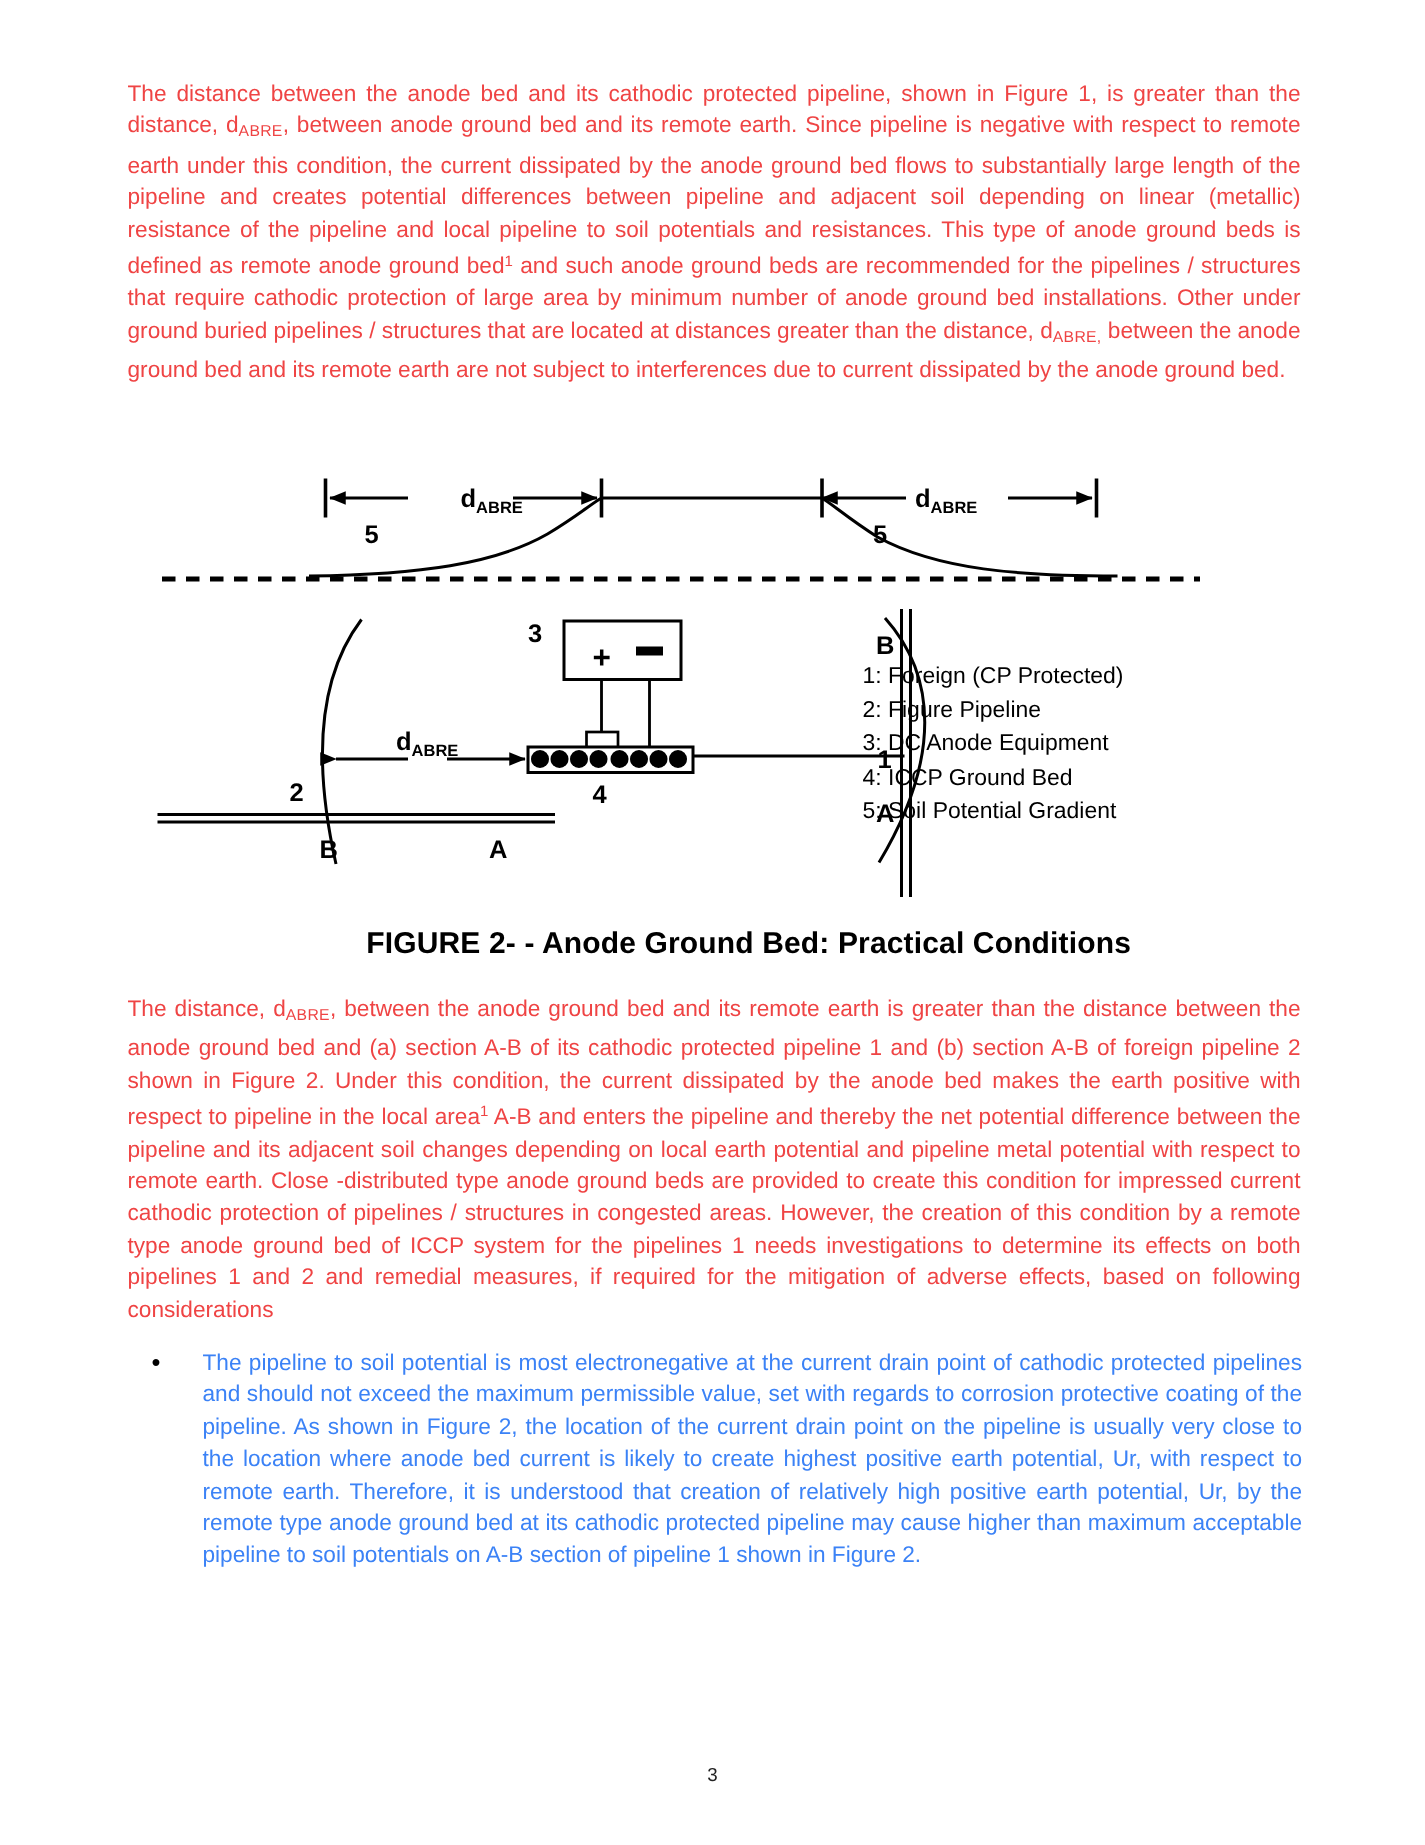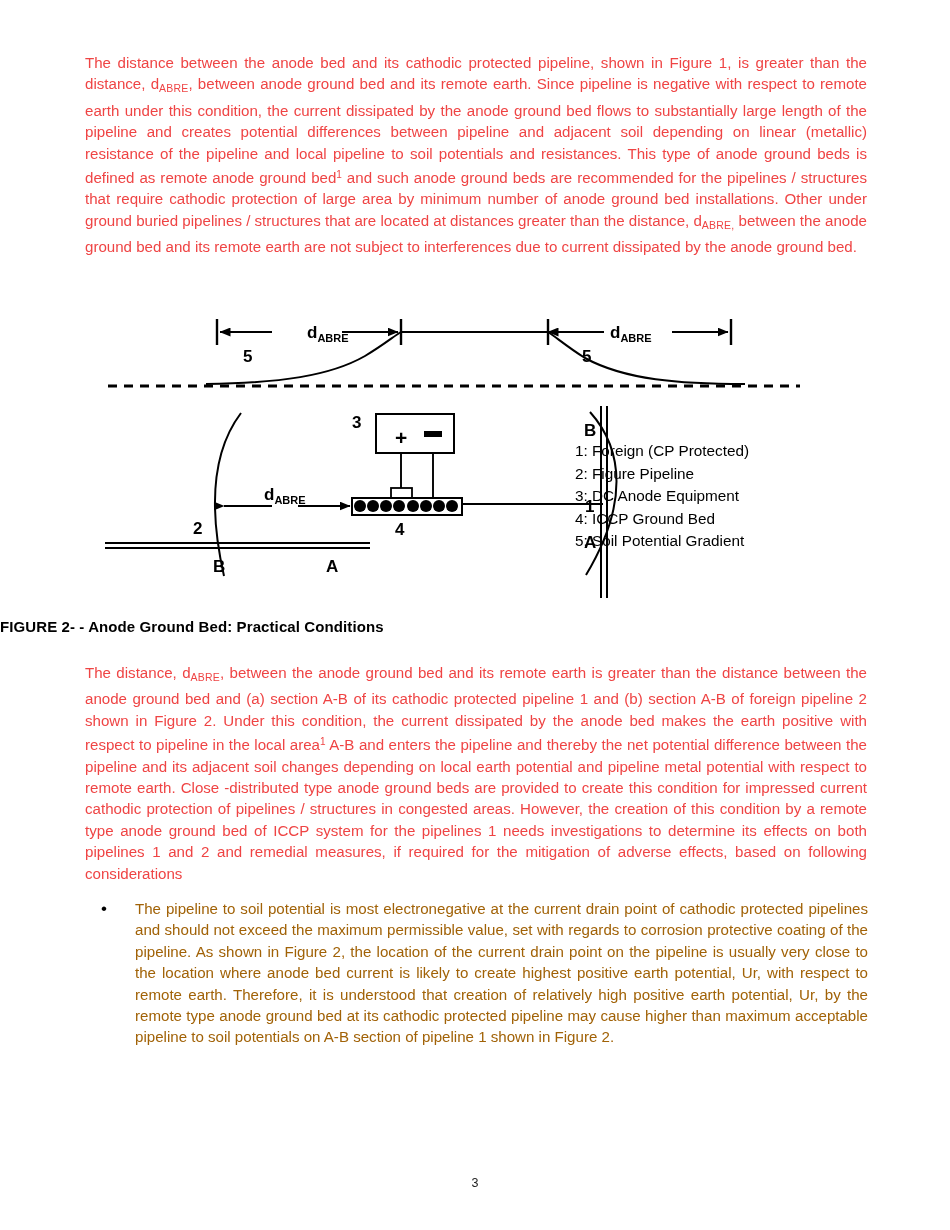--- a/index.html
+++ b/index.html
@@ -60,40 +60,40 @@
     font-size: 17px;
     line-height: 21.4px;
     text-align: left;
     padding-left: 1px;
   }
   .bullet-text {
     flex: 1 1 auto;
     font-size: 15.1px;
     line-height: 21.4px;
     text-align: justify;
-    color: #a16207;
+    color: #3b82f6;
   }
 
   
   .figure {
     position: absolute;
     left: 80px;
     top: 300px;
     width: 790px;
     height: 300px;
   }
   .fig-svg { display: block; }
 
   .fig-caption {
     position: absolute;
     left: 0;
     top: 618px;
     width: 754px;
-    text-align: left;
-    font-size: 15px;
+    text-align: right;
+    font-size: 20px;
     font-weight: bold;
     letter-spacing: 0.1px;
   }
 
   
   .legend {
     position: absolute;
     left: 575px;
     top: 440px;
     font-size: 15.3px;

